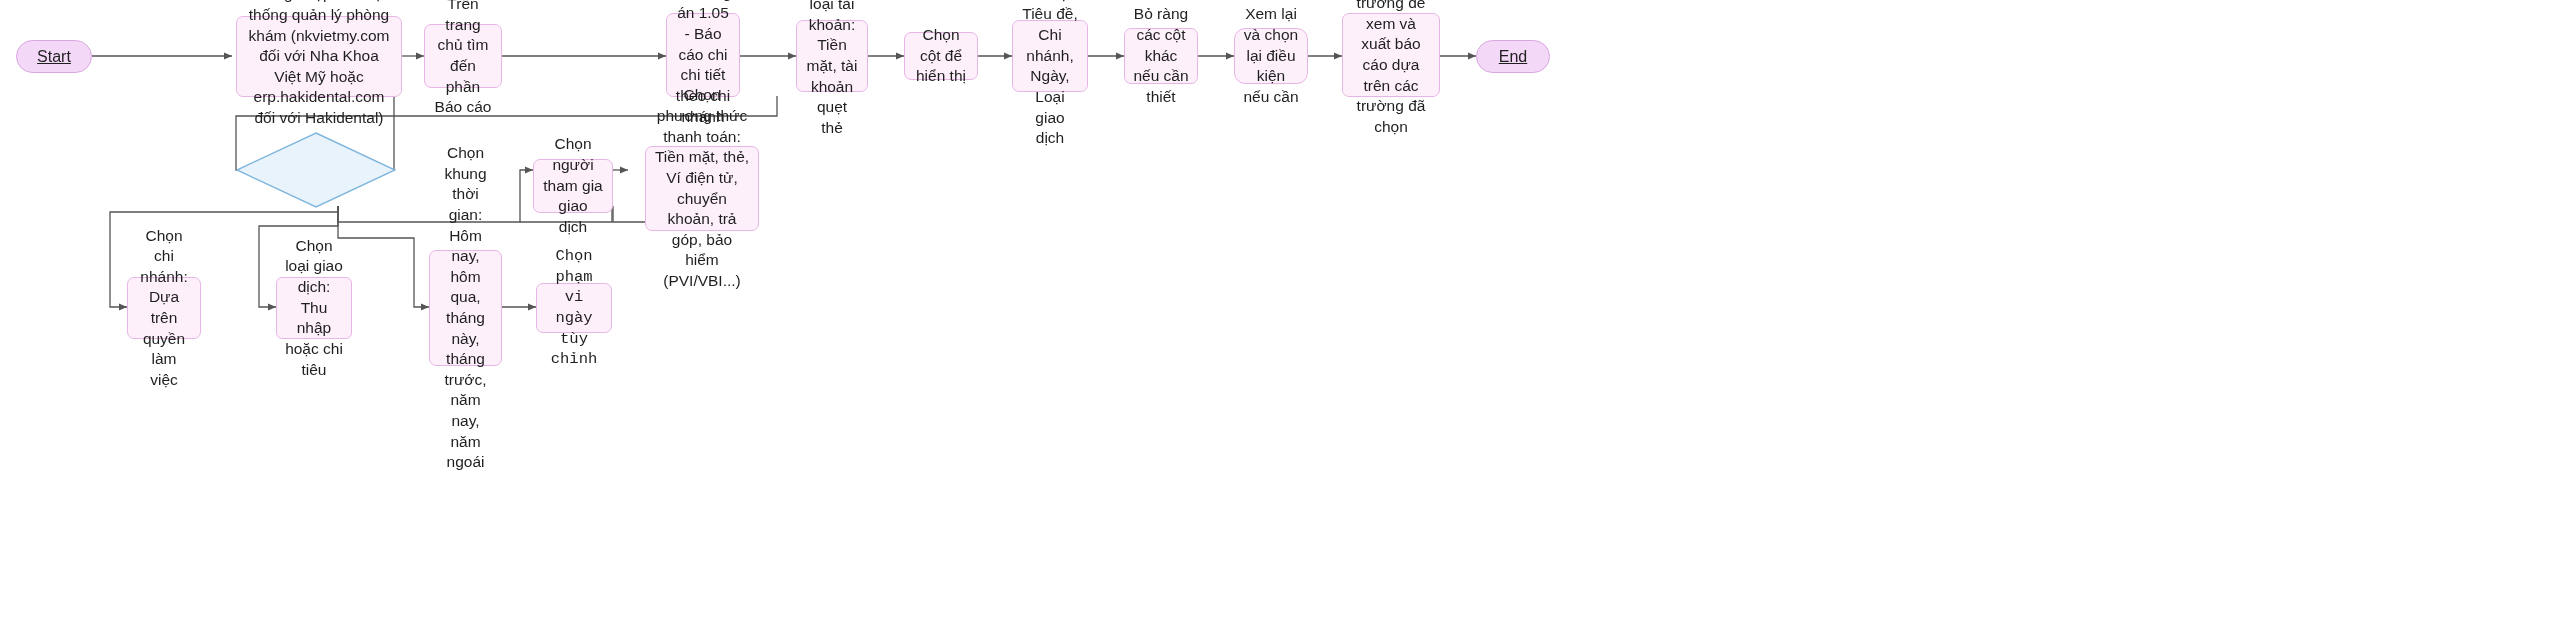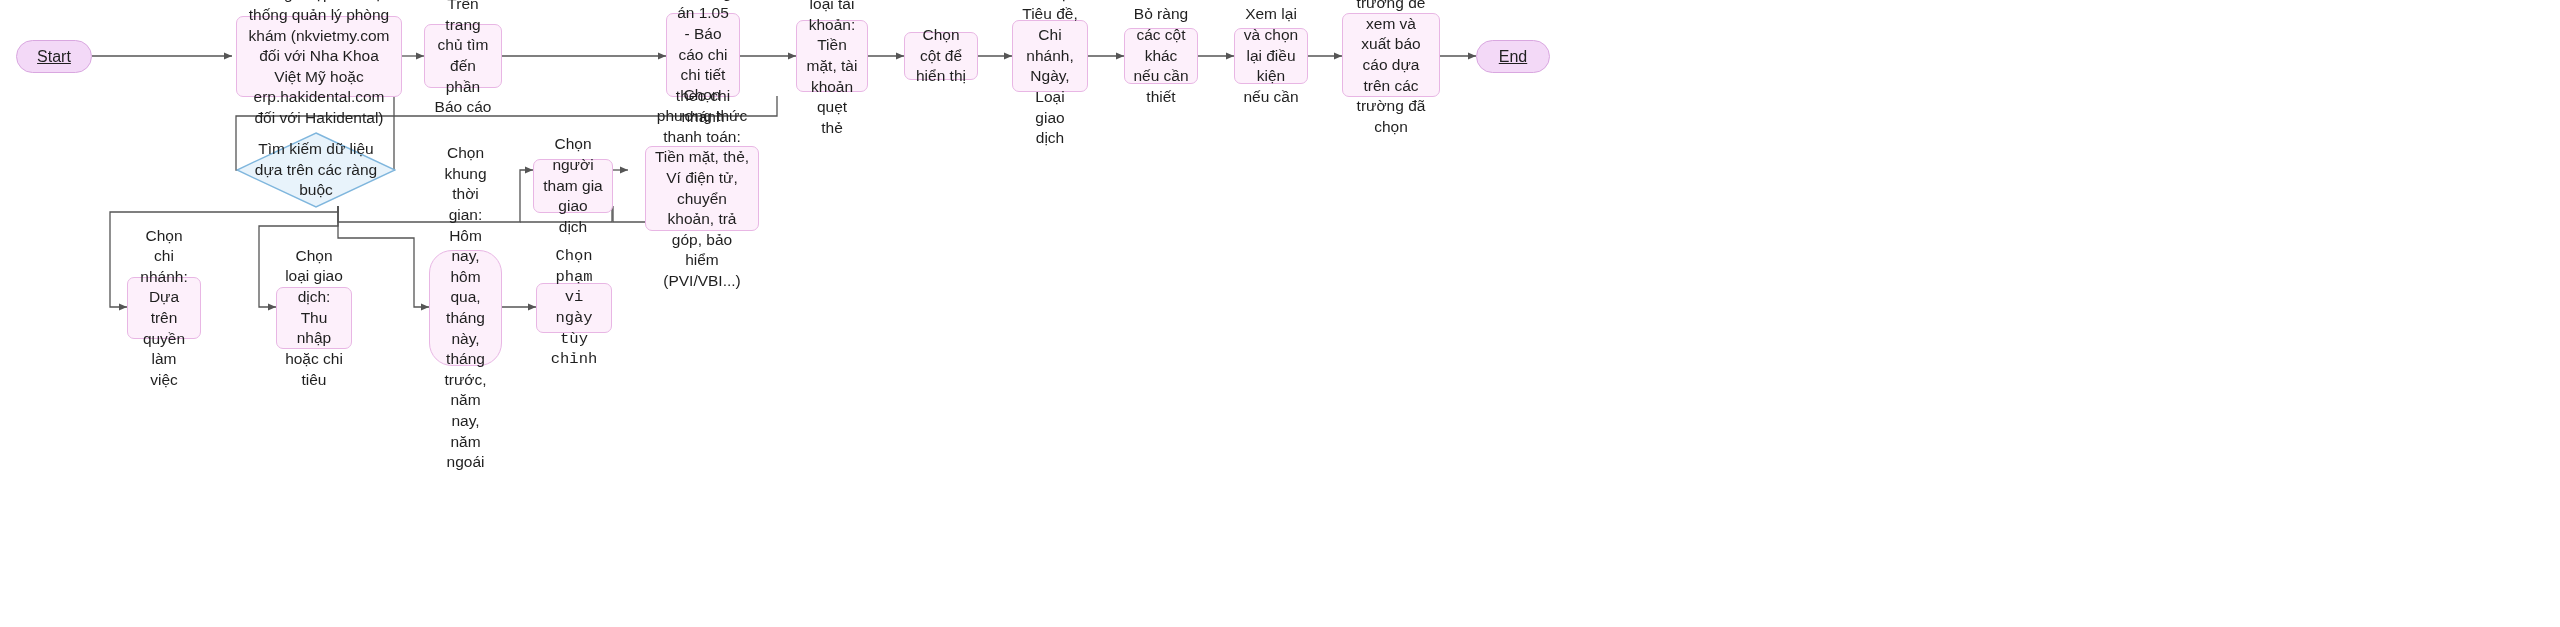--- a/index.html
+++ b/index.html
@@ -126,38 +126,37 @@
   <div class="node proc" style="left:666px; top:13px; width:74px; height:84px;">Phương án 1.05 - Báo cáo chi chi tiết theo chi nhánh</div>
 
   <div class="node proc" style="left:796px; top:20px; width:72px; height:72px;">Chọn loại tài khoản: Tiền mặt, tài khoản quẹt thẻ</div>
 
   <div class="node proc" style="left:904px; top:32px; width:74px; height:48px;">Chọn cột để hiển thị</div>
 
   <div class="node proc" style="left:1012px; top:20px; width:76px; height:72px;">Chọn các cột: Tiêu đề, Chi nhánh, Ngày, Loại giao dịch</div>
 
   <div class="node proc" style="left:1124px; top:28px; width:74px; height:56px;">Bỏ ràng các cột khác nếu cần thiết</div>
 
-  <div class="node proc" style="left:1234px; top:28px; width:74px; height:56px;">Xem lại và chọn lại điều kiện nếu cần</div>
+  <div class="node proc" style="left:1234px; top:28px; width:74px; height:56px;border-radius:11px;">Xem lại và chọn lại điều kiện nếu cần</div>
 
   <div class="node proc" style="left:1342px; top:13px; width:98px; height:84px;">Chọn các trường để xem và xuất báo cáo dựa trên các trường đã chọn</div>
 
   <div class="node term" style="left:1476px; top:40px; width:74px; height:33px;">End</div>
 
   <div class="decision-wrap" style="left:236px; top:132px; width:160px; height:76px;">
     <svg class="decision-shape" viewBox="0 0 160 76" preserveAspectRatio="none">
       <polygon points="80,1 159,38 80,75 1,38" fill="#e8f3fb" stroke="#7fb6dd" stroke-width="1.4"></polygon>
     </svg>
-    <div class="decision-label">Tìm kiếm dữ liệu dựa trên các ràng buộc</div>
   </div>
 
   <div class="node proc" style="left:533px; top:143px; width:80px; height:54px;margin-top:16px;">Chọn người tham gia giao dịch</div>
 
   <div class="node proc" style="left:645px; top:146px; width:114px; height:85px;text-align:center;">Chọn phương thức thanh toán: Tiền mặt, thẻ, Ví điện tử, chuyển khoản, trả góp, bảo hiểm (PVI/VBI...)</div>
 
   <div class="node proc" style="left:127px; top:277px; width:74px; height:62px;">Chọn chi nhánh: Dựa trên quyền làm việc</div>
 
-  <div class="node proc" style="left:276px; top:287px; width:76px; height:62px;">Chọn loại giao dịch: Thu nhập hoặc chi tiêu</div>
+  <div class="node proc" style="left:276px; top:277px; width:76px; height:62px;border-radius:6px;">Chọn loại giao dịch: Thu nhập hoặc chi tiêu</div>
 
-  <div class="node proc" style="left:429px; top:250px; width:73px; height:116px;border-radius:23px;">Chọn khung thời gian: Hôm nay, hôm qua, tháng này, tháng trước, năm nay, năm ngoái</div>
+  <div class="node proc" style="left:429px; top:250px; width:73px; height:116px;">Chọn khung thời gian: Hôm nay, hôm qua, tháng này, tháng trước, năm nay, năm ngoái</div>
 
   <div class="node proc" style="left:536px; top:283px; width:76px; height:50px;font-family:Liberation Mono, monospace;">Chọn phạm vi ngày tùy chỉnh</div>
 
 </div>
 
 </body></html>

